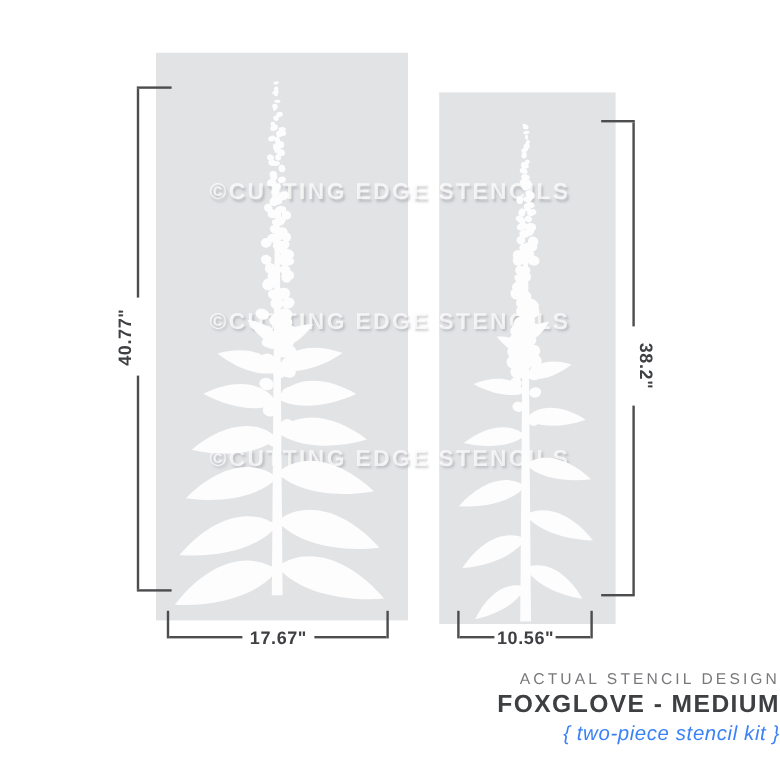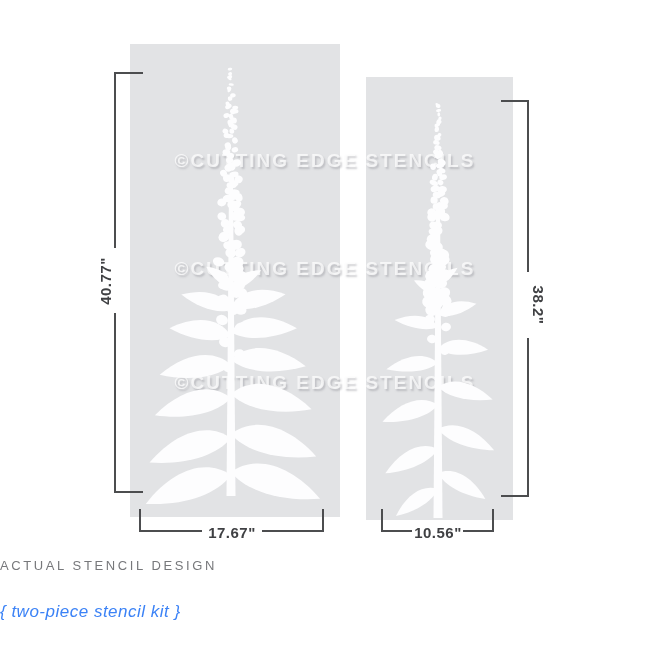--- a/index.html
+++ b/index.html
@@ -24,21 +24,21 @@
 
   .dim{position:absolute;background:#4c4d4f;z-index:4;}
   .dim-label{
     position:absolute;z-index:4;color:#3f4043;font-size:15px;font-weight:bold;
     letter-spacing:0.5px;white-space:nowrap;
   }
   .dim-label.center{transform:translate(-50%,-50%);}
   .dim-label.rot-ccw{transform:translate(-50%,-50%) rotate(-90deg);}
   .dim-label.rot-cw{transform:translate(-50%,-50%) rotate(90deg);}
 
-  .caption{position:absolute;left:0;right:0;text-align:left;z-index:5;}
+  .caption{position:absolute;left:0;right:0;text-align:right;z-index:5;}
   .cap-kicker{top:558px;font-size:13px;letter-spacing:2.6px;color:#77787b;font-weight:normal;}
   .cap-title{top:575px;font-size:20.5px;letter-spacing:1.2px;color:#3e3f42;font-weight:bold;}
   .cap-sub{top:602px;font-size:17px;color:#3b82f6;font-style:italic;letter-spacing:0.5px;}
 </style>
 </head>
 <body>
 
 <div class="canvas">
 
   <div class="panel panel-left"></div>
@@ -267,15 +267,16 @@
   <div class="dim" style="left:262px;top:530px;width:60px;height:2px;"></div>
   <div class="dim-label center" style="left:232px;top:532px;">17.67"</div>
 
   <div class="dim" style="left:381px;top:509px;width:2px;height:23px;"></div>
   <div class="dim" style="left:492px;top:509px;width:2px;height:23px;"></div>
   <div class="dim" style="left:383px;top:530px;width:29px;height:2px;"></div>
   <div class="dim" style="left:463px;top:530px;width:29px;height:2px;"></div>
   <div class="dim-label center" style="left:438px;top:532px;">10.56"</div>
 
   <div class="caption cap-kicker">ACTUAL STENCIL DESIGN</div>
+  <div class="caption cap-title">FOXGLOVE - MEDIUM</div>
   <div class="caption cap-sub">{ two-piece stencil kit }</div>
 
 </div>
 
 </body></html>

